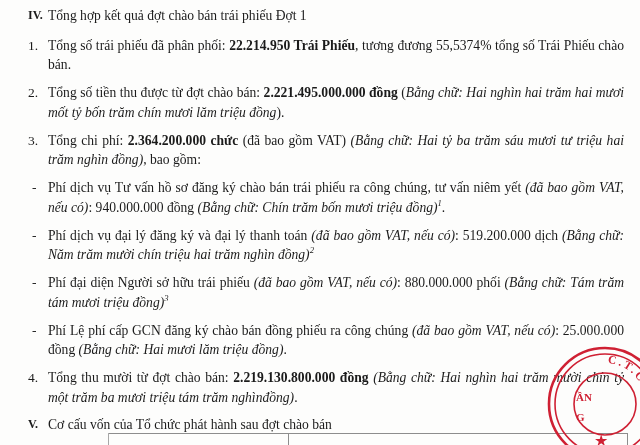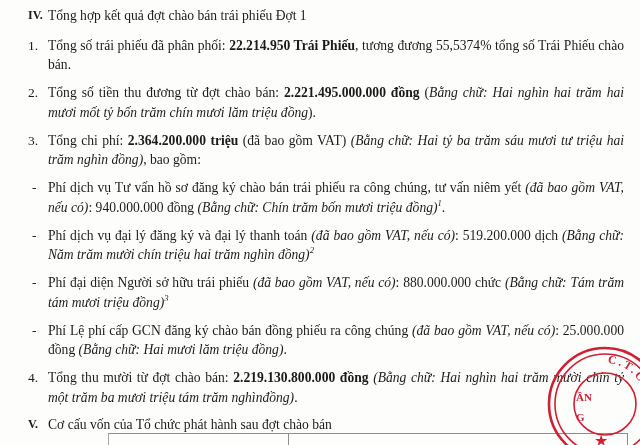--- a/index.html
+++ b/index.html
@@ -128,32 +128,32 @@
     <div class="marker">1.</div>
     <div class="body">
       <span>Tổng số trái phiếu đã phân phối:</span>
       <b>22.214.950 Trái Phiếu</b><span>, tương đương 55,5374% tổng số Trái Phiếu chào bán.</span>
     </div>
   </div>
 
   <div class="row">
     <div class="marker">2.</div>
     <div class="body">
-      <span>Tổng số tiền thu đương từ đợt chào bán:</span>
+      <span>Tổng số tiền thu được từ đợt chào bán:</span>
       <b>2.221.495.000.000 đồng</b>
       <span>(</span><i>Bằng chữ:</i>
       <i>Hai nghìn hai trăm hai mươi mốt tỷ bốn trăm chín mươi lăm triệu đồng</i><span>).</span>
     </div>
   </div>
 
   <div class="row">
     <div class="marker">3.</div>
     <div class="body">
       <span>Tổng chi phí:</span>
-      <b>2.364.200.000 triệu</b>
+      <b>2.364.200.000 chức</b>
       <span>(đã bao gồm VAT)</span>
       <i>(Bằng chữ:</i>
       <i>Hai tỷ ba trăm sáu mươi tư triệu hai trăm nghìn đồng)</i><span>, bao gồm:</span>
     </div>
   </div>
 
   <div class="row">
     <div class="marker dash">-</div>
     <div class="body">
       <span>Phí dịch vụ Tư vấn hồ sơ đăng ký chào bán trái phiếu ra công chúng, tư vấn niêm yết</span>
@@ -173,21 +173,21 @@
       <i>(Bằng chữ:</i>
       <i>Năm trăm mười chín triệu hai trăm nghìn đồng)</i><sup>2</sup><span></span>
     </div>
   </div>
 
   <div class="row">
     <div class="marker dash">-</div>
     <div class="body">
       <span>Phí đại diện Người sở hữu trái phiếu</span>
       <i>(đã bao gồm VAT, nếu có)</i><span>:</span>
-      <span>880.000.000 chức</span>
+      <span>880.000.000 phối</span>
       <i>(Bằng chữ:</i>
       <i>Tám trăm tám mươi triệu đồng)</i><sup>3</sup><span></span>
     </div>
   </div>
 
   <div class="row">
     <div class="marker dash">-</div>
     <div class="body">
       <span>Phí Lệ phí cấp GCN đăng ký chào bán đồng phiếu ra công chúng</span>
       <i>(đã bao gồm VAT, nếu có)</i><span>:</span>

